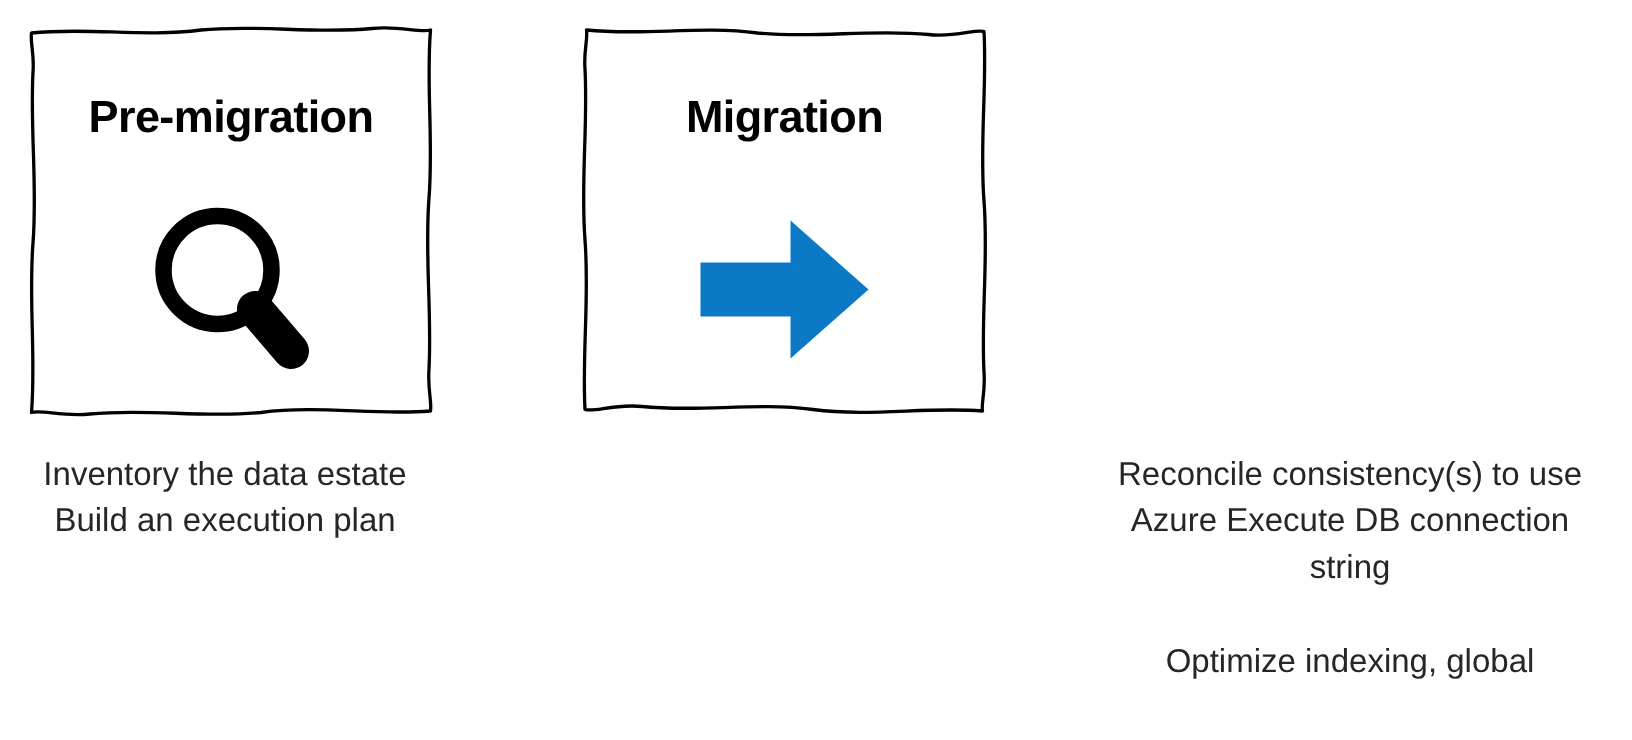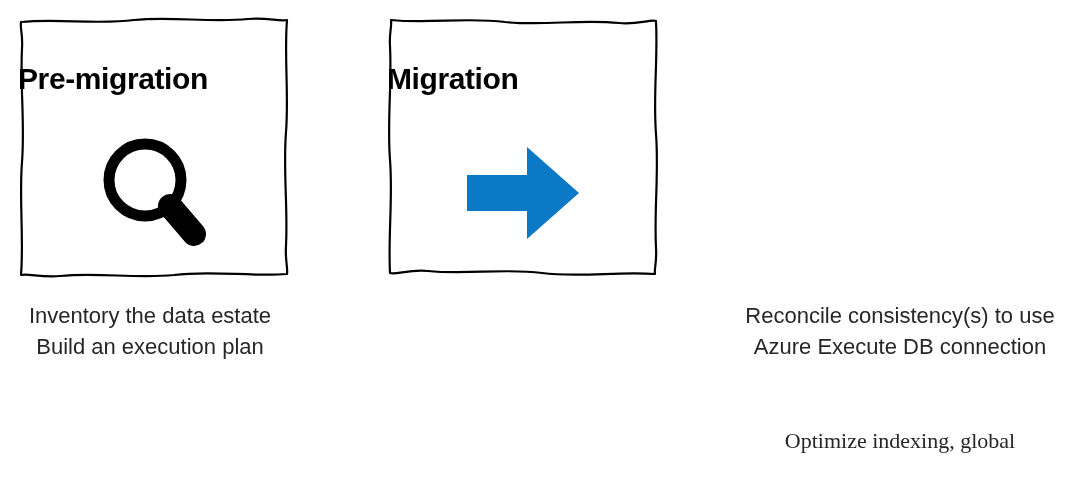--- a/index.html
+++ b/index.html
@@ -48,20 +48,21 @@
     height: 100%;
     display: block;
     overflow: visible;
   }
 
   .phase-title {
     position: absolute;
     top: 48px;
     left: 0;
     right: 0;
+    text-align: center;
     font-size: 30px;
     font-weight: bold;
     letter-spacing: -0.4px;
     color: #000000;
     line-height: 1;
     white-space: nowrap;
   }
 
   
   .icon-wrap {
@@ -95,21 +96,21 @@
     position: absolute;
     left: 0;
     width: 340px;
     text-align: center;
     font-size: 22px;
     line-height: 31px;
     color: #262626;
     font-weight: normal;
   }
   .caption-main { top: 300px; }
-  .caption-extra { top: 425px; font-family: Liberation Serif, serif; }
+  .caption-extra { top: 425px; }
 
   .caption .line { display: block; white-space: nowrap; }
   .col-3 .caption .line { white-space: normal; }
 </style>
 </head>
 <body>
 
 <div class="stage">
 
   <div class="column col-1">
@@ -158,20 +159,21 @@
     </div>
 
   </div>
 
   <div class="column col-3">
 
 
     <div class="caption caption-main">
       <span class="line">Reconcile consistency(s) to use</span>
       <span class="line">Azure Execute DB connection</span>
+      <span class="line">string</span>
     </div>
 
     <div class="caption caption-extra">
       <span class="line">Optimize indexing, global</span>
     </div>
   </div>
 
 </div>
 
 </body></html>

